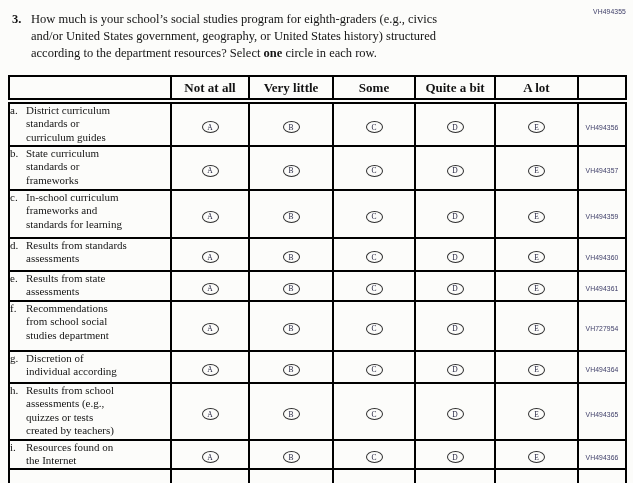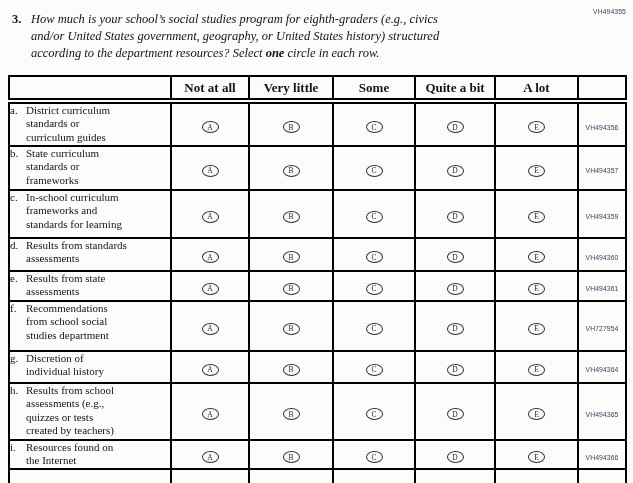--- a/index.html
+++ b/index.html
@@ -20,21 +20,21 @@
   }
   .top-code { position:absolute; top:8px; right:7px; }
 
   
   .question {
     position:absolute; left:12px; top:11px; width:604px;
     display:flex;
     font-size:12.5px; line-height:17px;
   }
   .qnum { flex:0 0 19px; font-weight:bold; }
-  .qtext { flex:1;font-style:italic; }
+  .qtext { flex:1; }
   .qtext b { font-weight:bold; }
 
   
   table.grid {
     position:absolute; left:8px; top:75px;
     border-collapse:collapse; table-layout:fixed;
     width:617px;
   }
   .grid th, .grid td { border:2px solid #000; padding:0; }
   .grid thead th {
@@ -201,21 +201,21 @@
         <td class="ovalcell"><span class="oval">C</span></td>
         <td class="ovalcell"><span class="oval">D</span></td>
         <td class="ovalcell"><span class="oval">E</span></td>
         <td class="codecell"><span class="vhcode">VH727954</span></td>
       </tr>
       <tr>
         <td class="lblcell">
             <div class="lblwrap">
               <span class="letter">g.</span>
               <span class="lbl">Discretion of
-individual history</span>
+individual according</span>
             </div>
           </td>
         <td class="ovalcell"><span class="oval">A</span></td>
         <td class="ovalcell"><span class="oval">B</span></td>
         <td class="ovalcell"><span class="oval">C</span></td>
         <td class="ovalcell"><span class="oval">D</span></td>
         <td class="ovalcell"><span class="oval">E</span></td>
         <td class="codecell"><span class="vhcode">VH494364</span></td>
       </tr>
       <tr>

